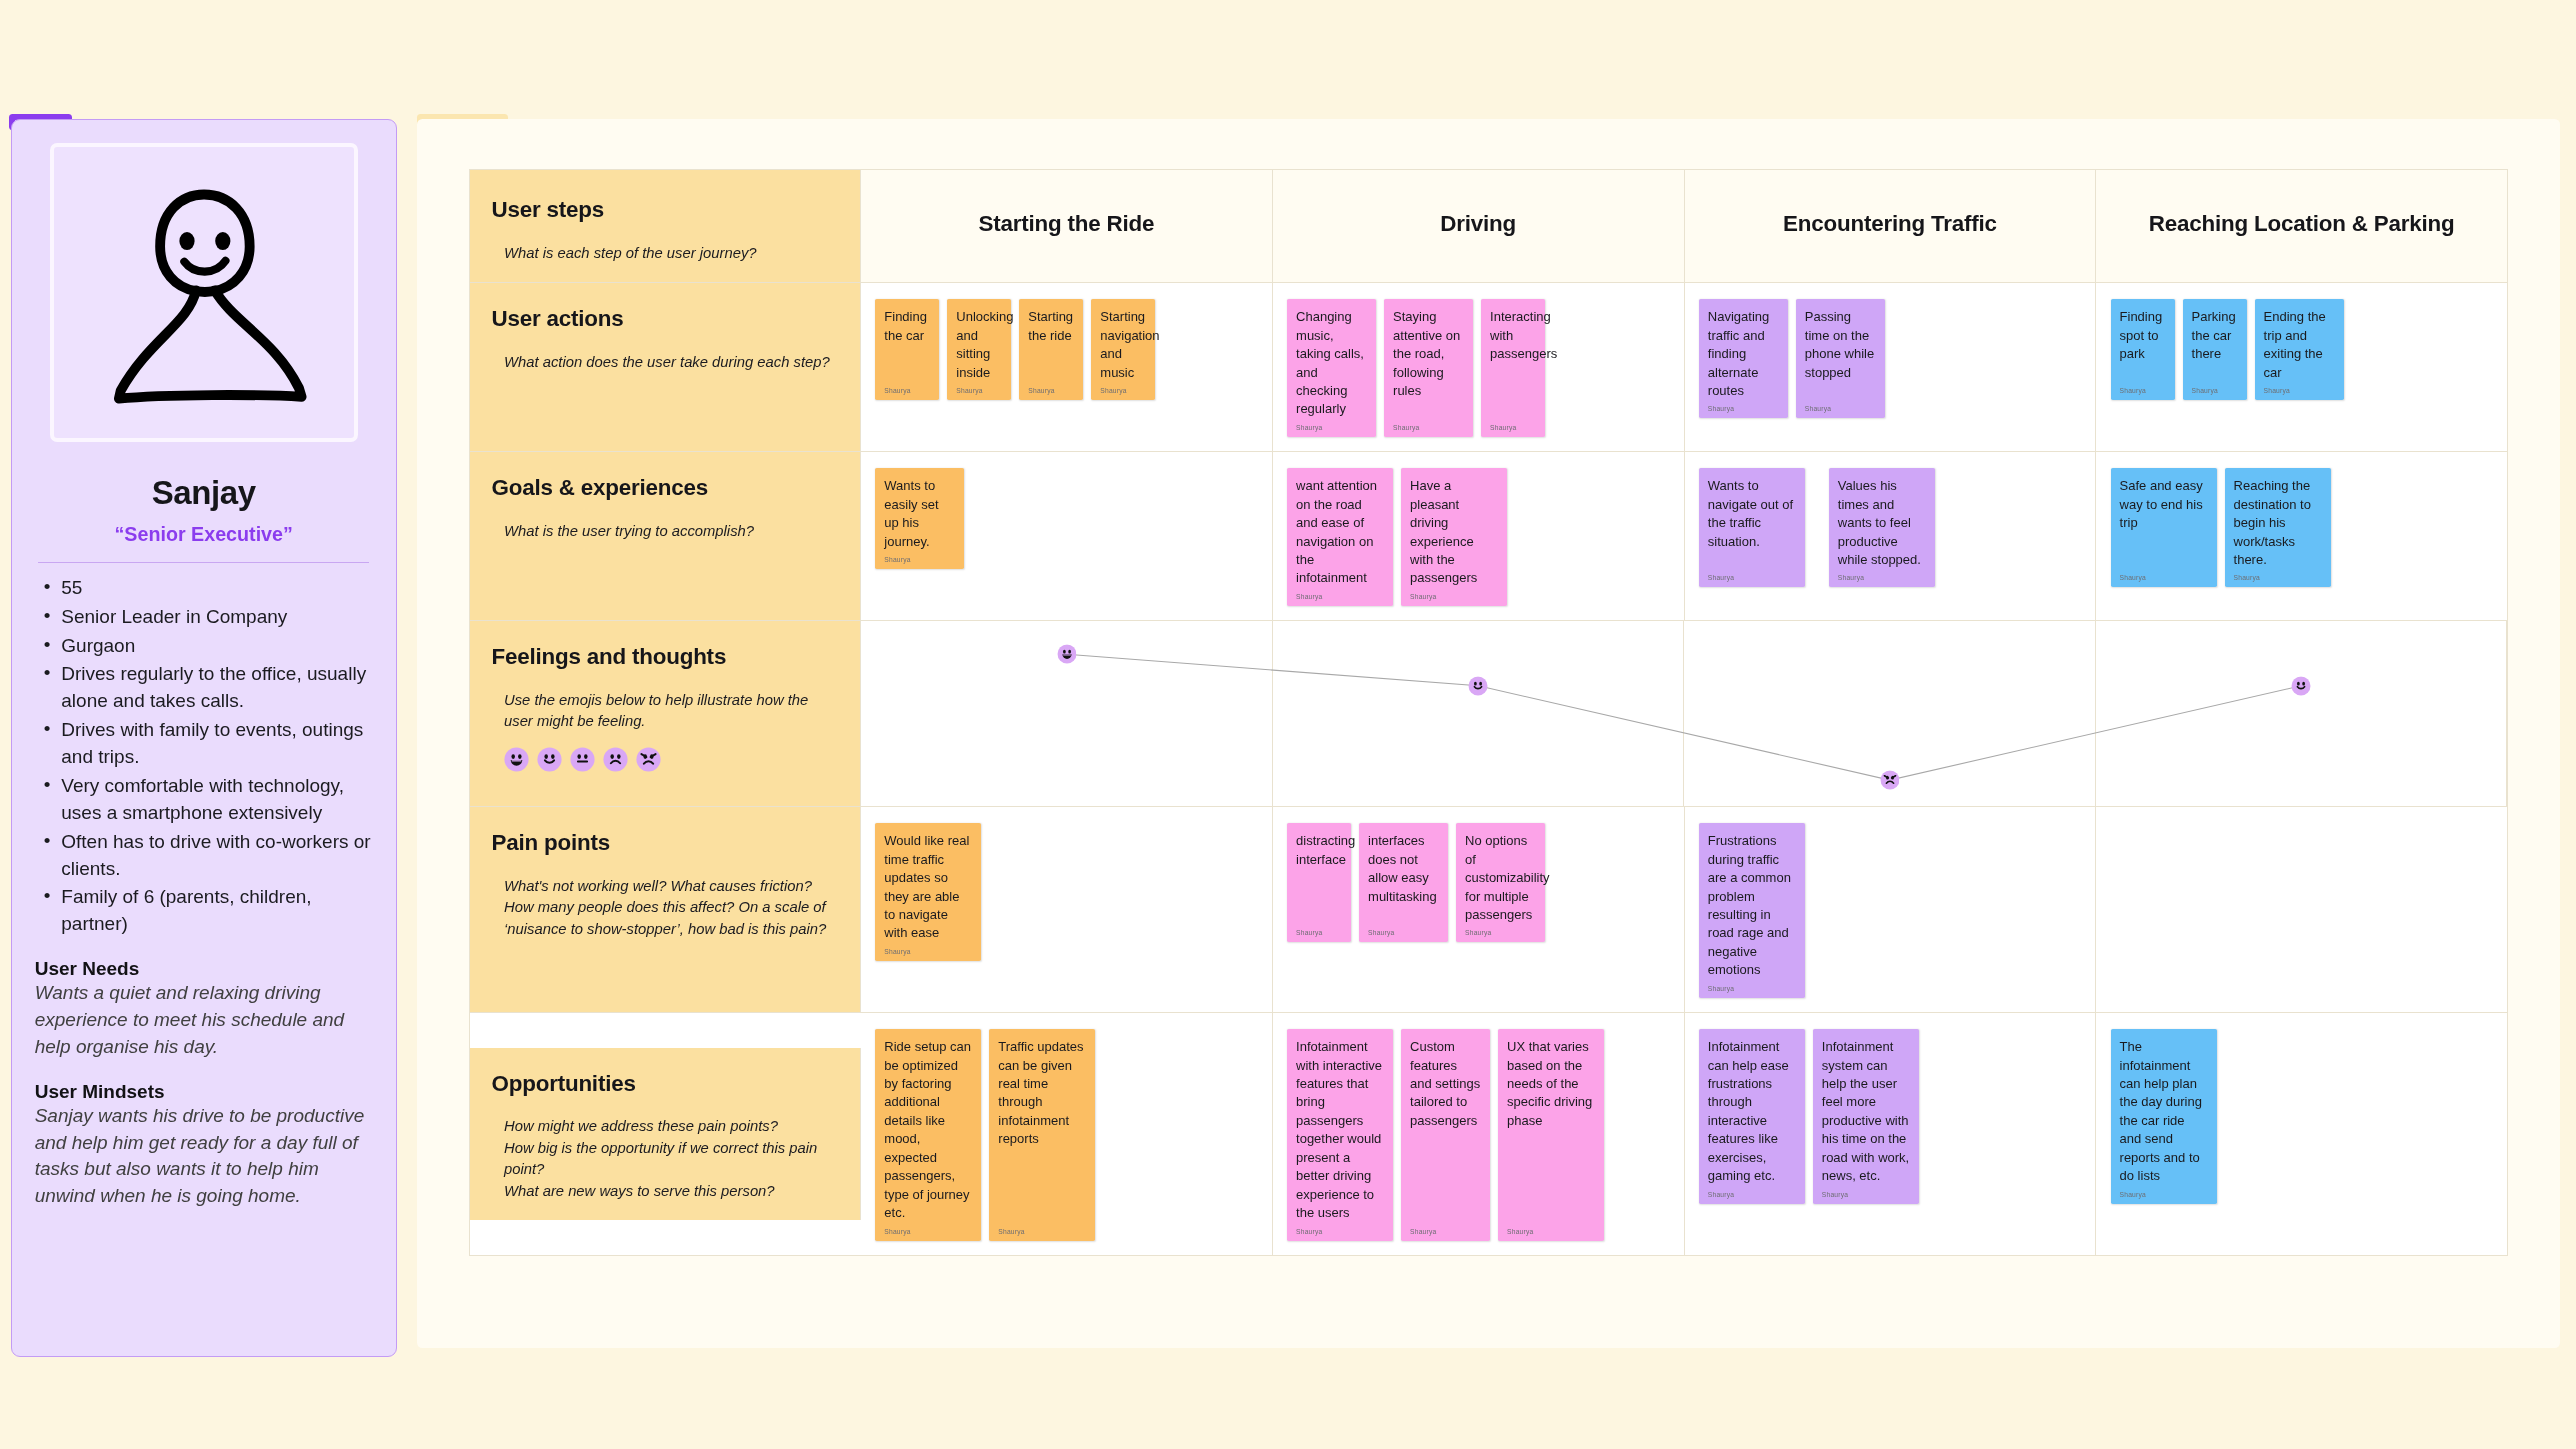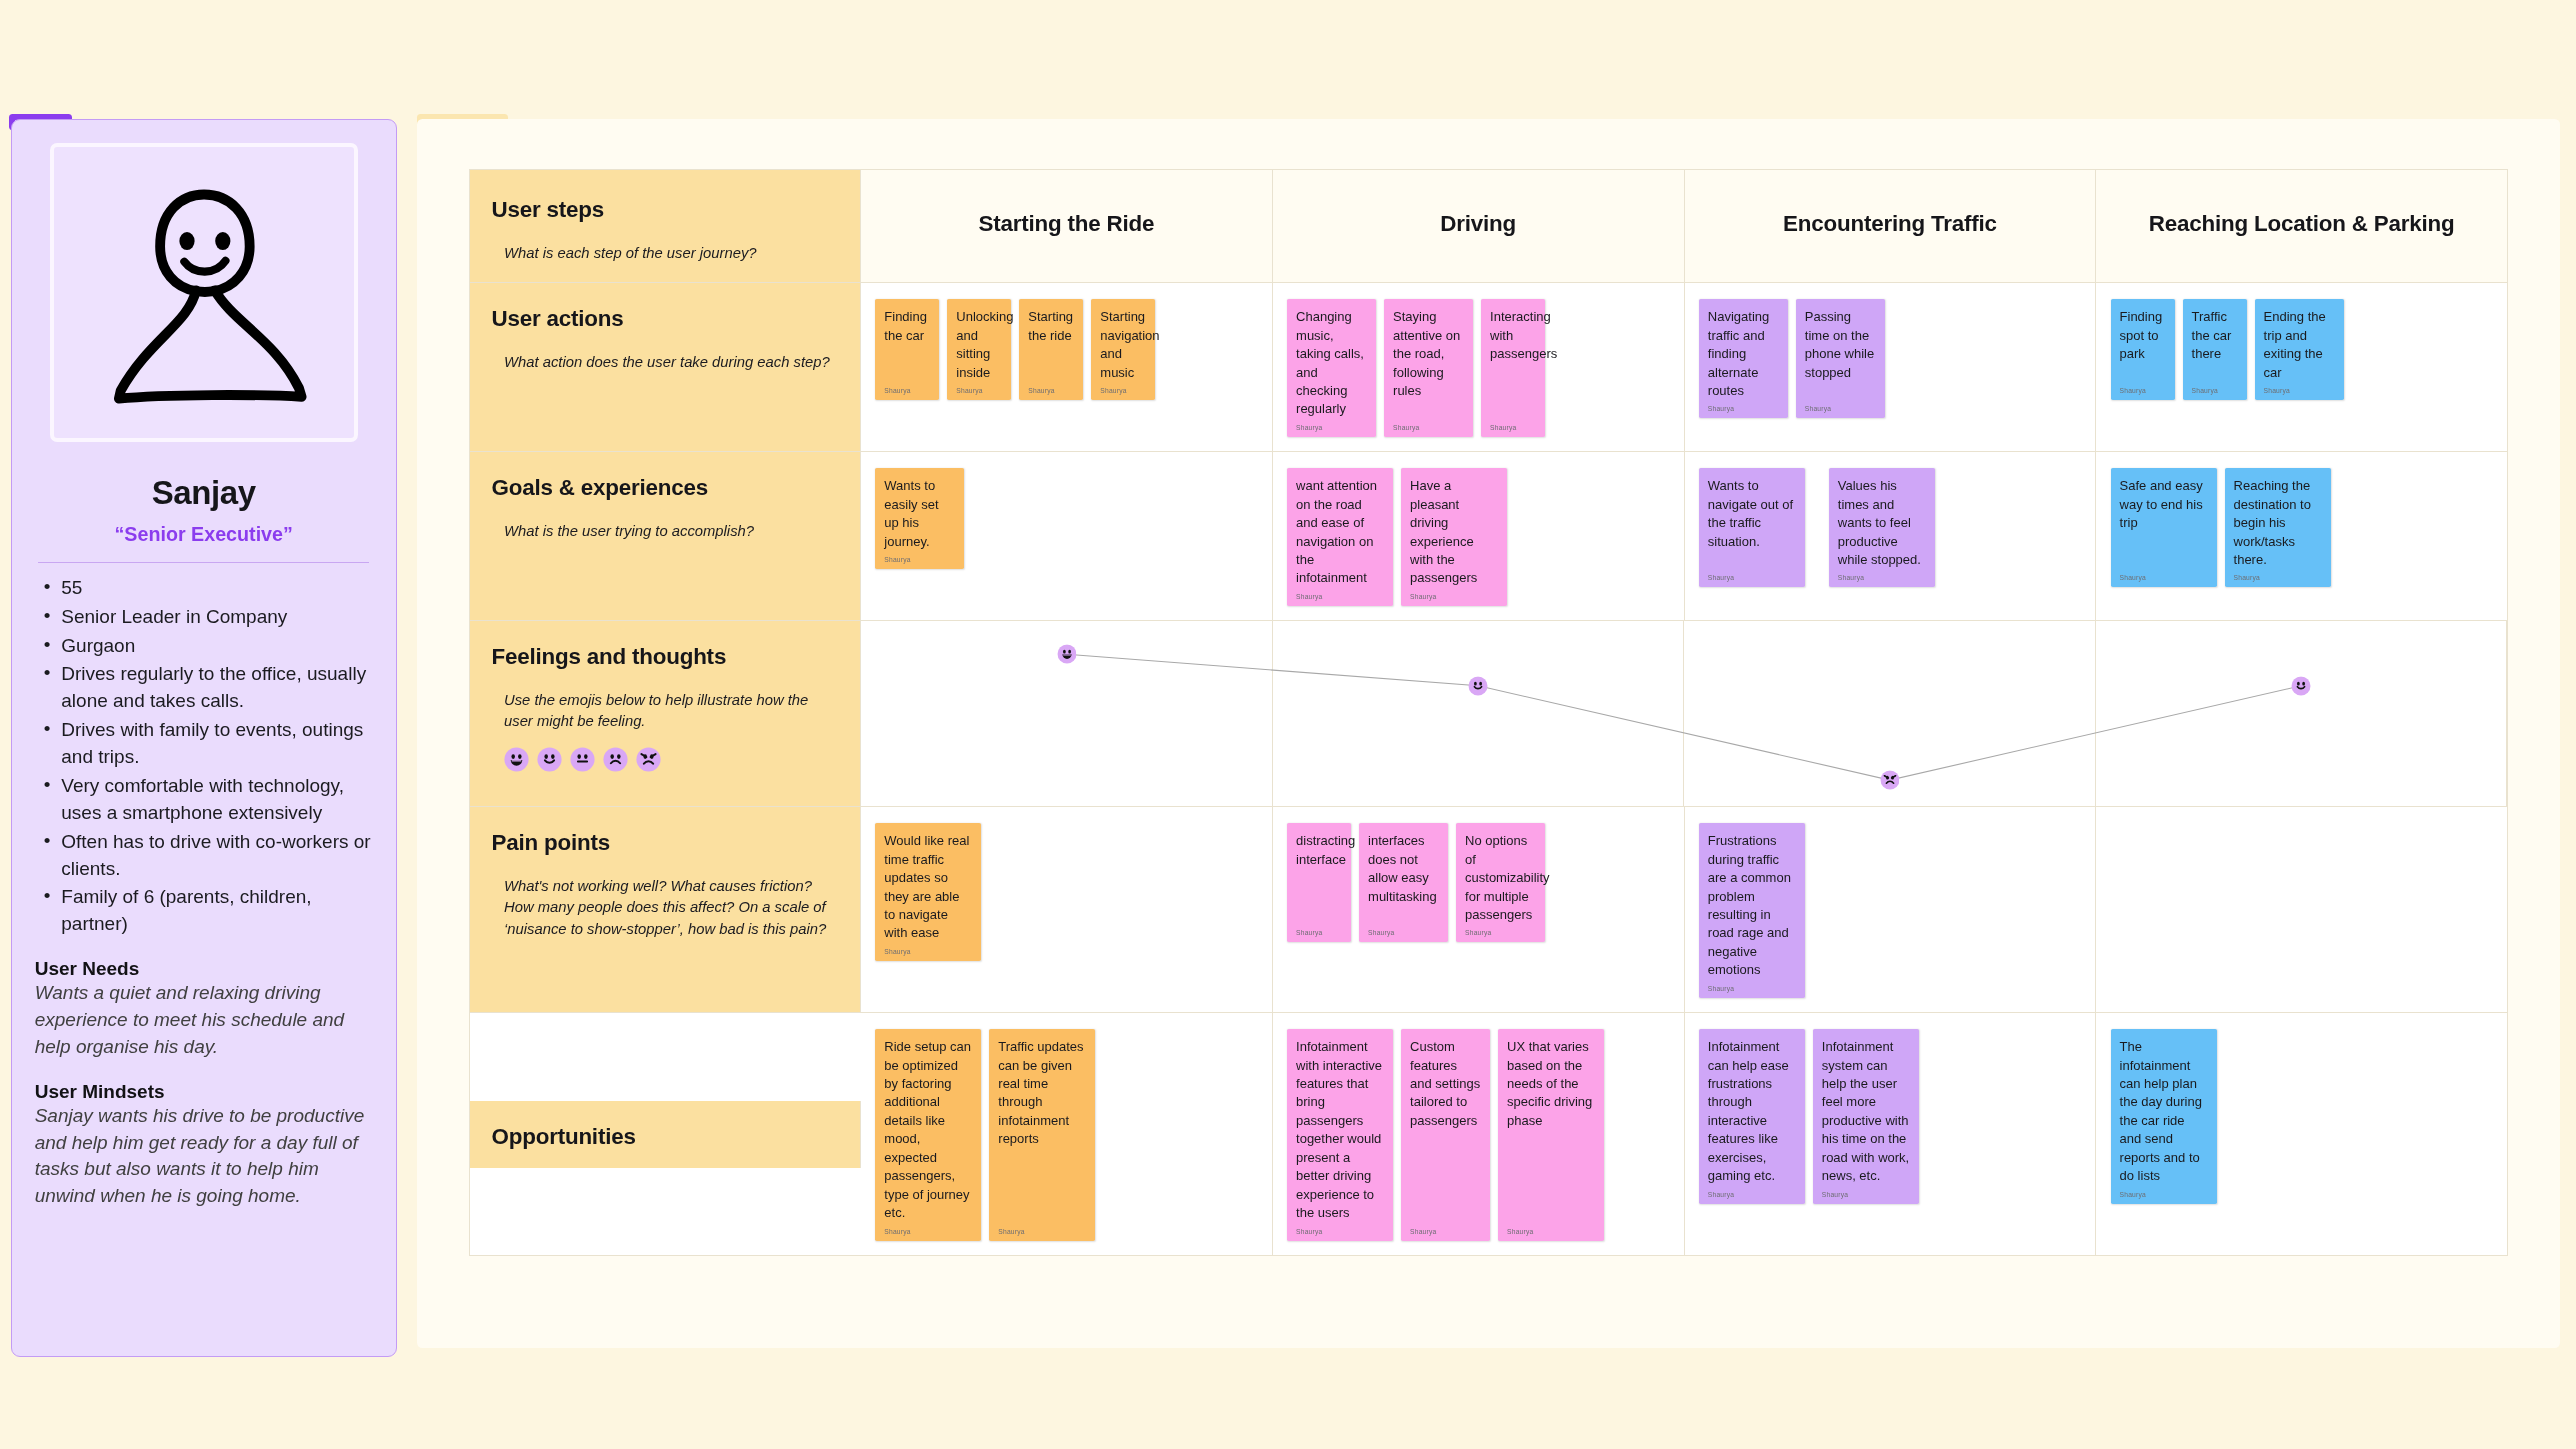--- a/index.html
+++ b/index.html
@@ -302,21 +302,21 @@
                 </div>
               </div>
             </div>
             <div class="col">
               <div class="notes">
                 <div class="note n-blue" style="width: 64px;">
                   <div>Finding spot to park</div>
                   <div class="author">Shaurya</div>
                 </div>
                 <div class="note n-blue" style="width: 64px;">
-                  <div>Traffic the car there</div>
+                  <div>Parking the car there</div>
                   <div class="author">Shaurya</div>
                 </div>
                 <div class="note n-blue" style="width: 89px;">
                   <div>Ending the trip and exiting the car</div>
                   <div class="author">Shaurya</div>
                 </div>
               </div>
             </div>
           </div>
         </div>
@@ -499,20 +499,23 @@
               </div>
             </div>
             <div class="col">
               <div class="notes"></div>
             </div>
           </div>
         </div>
         <div class="row" style="min-height: 186px; align-items: center;">
           <div class="row-label">
             <h3>Opportunities</h3>
+            <p style="white-space: pre-line;">How might we address these pain points?
+How big is the opportunity if we correct this pain point?
+What are new ways to serve this person?</p>
           </div>
           <div class="cols">
             <div class="col">
               <div class="notes">
                 <div class="note n-orange" style="width: 106px;">
                   <div>Ride setup can be optimized by factoring additional details like mood, expected passengers, type of journey etc.</div>
                   <div class="author">Shaurya</div>
                 </div>
                 <div class="note n-orange" style="width: 106px;">
                   <div>Traffic updates can be given real time through infotainment reports</div>

